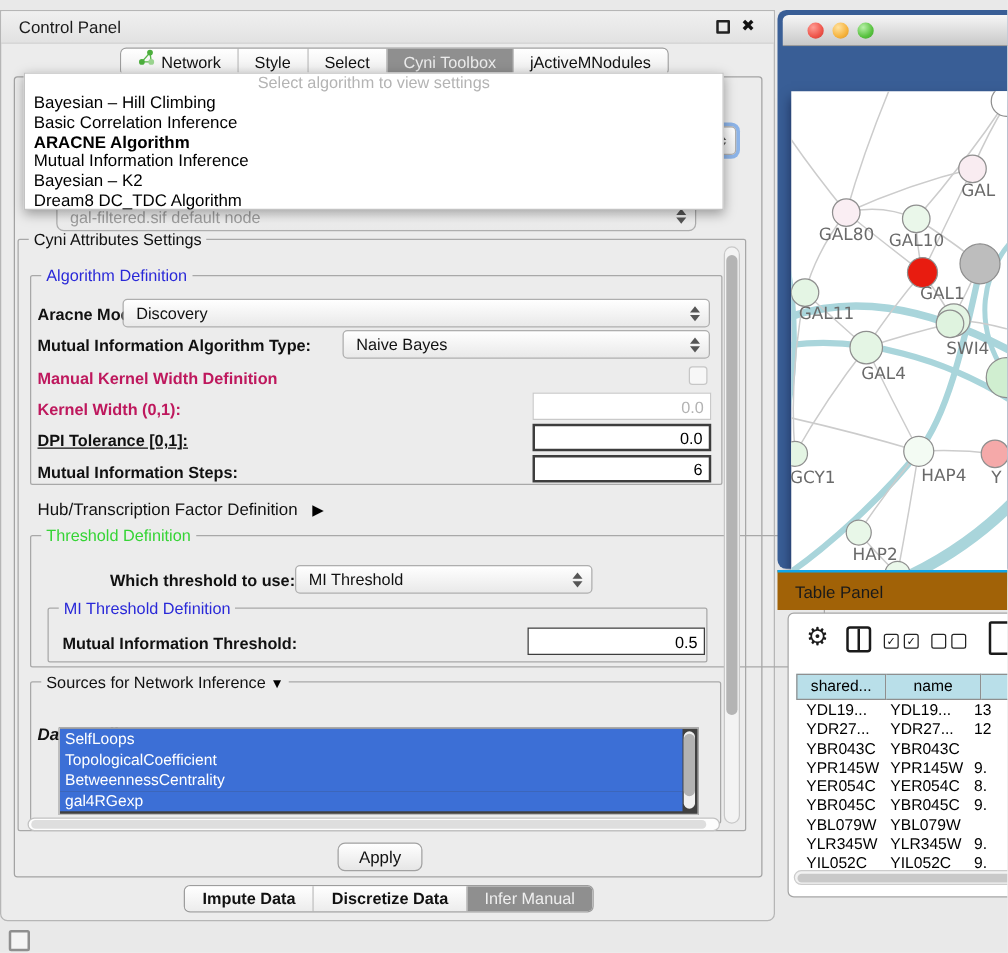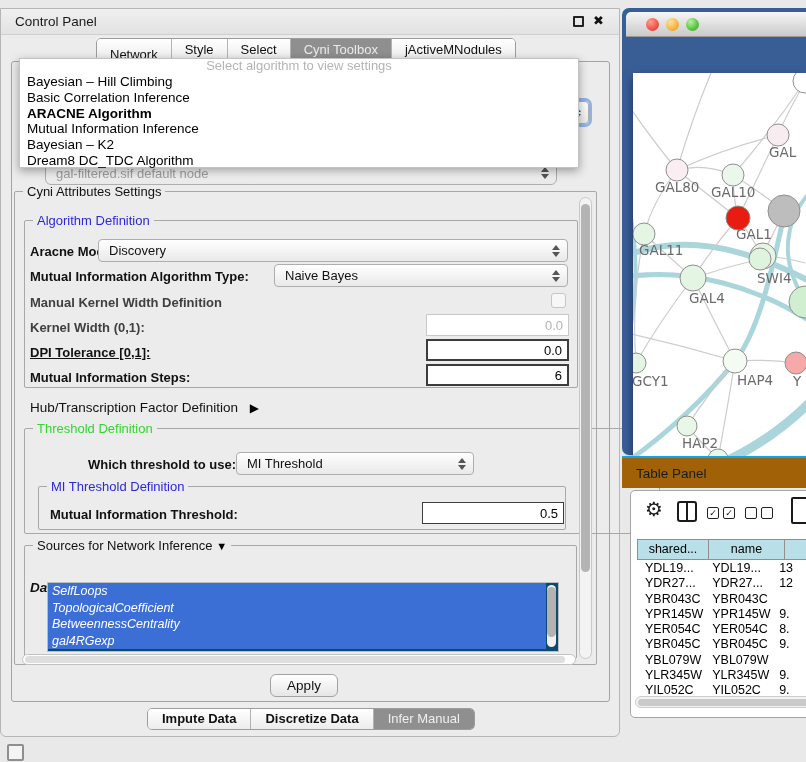--- a/index.html
+++ b/index.html
@@ -13,21 +13,21 @@
   .cp-titlebar { position:absolute; left:0; top:0; width:100%; height:26px;
     background:linear-gradient(#f0f0f0,#e2e2e2); border-bottom:1px solid #cfcfcf; }
   .cp-title { position:absolute; left:14px; top:5px; font-size:13.5px; color:#1a1a1a; }
   .float-icon { position:absolute; left:572px; top:7px; width:11px; height:11px; border:2px solid #222; border-radius:1px; cursor:pointer; }
   .close-icon { position:absolute; left:592px; top:4px; font-size:13px; font-weight:bold; color:#111; cursor:pointer; }
 
   
   .top-tabs { position:absolute; left:95px; top:29px; height:23px; display:flex;
     border:1px solid #9d9d9d; border-radius:5px; overflow:hidden; background:#fdfdfd; }
   .seg { padding:0 13px; font-size:13px; line-height:21px; color:#111; background:linear-gradient(#ffffff,#ececec);
-    border-right:1px solid #b3b3b3; display:flex; align-items:flex-start; gap:5px; white-space:nowrap; cursor:pointer;flex-direction:column; }
+    border-right:1px solid #b3b3b3; display:flex; align-items:flex-start; gap:5px; white-space:nowrap; cursor:pointer; }
   .seg:last-child { border-right:none; }
   .seg.sel { background:#8f8f8f; color:#ececec; }
   .net-ic { width:14px; height:14px; }
 
   
   .content-panel { position:absolute; left:10px; top:52px; width:599px; height:641px;
     border:1px solid #a3a3a3; border-radius:3px; background:#ececec; }
 
   
   .algo-popup { position:absolute; left:18px; top:49px; width:560px; height:110px; background:#ffffff;
@@ -47,32 +47,32 @@
   .combo.dim .ctext { color:#9f9f9f; }
 
   
   .grp { position:absolute; border:1px solid #a8a8a8; border-radius:2px; }
   .grp-title { position:absolute; top:-8px; left:8px; background:#ececec; padding:0 4px; font-size:13px; color:#111; white-space:nowrap; }
   .grp-title.blue { color:#2a29d8; }
   .grp-title.green { color:#35d435; }
 
   .lbl { position:absolute; font-size:13px; font-weight:bold; color:#111; white-space:nowrap; }
   .lbl-reg { position:absolute; font-size:13.5px; color:#111; white-space:nowrap; }
-  .lbl-dis { position:absolute; font-size:13px; font-weight:bold; color:#404040; white-space:nowrap; }
+  .lbl-dis { position:absolute; font-size:13px; font-weight:bold; color:#be185d; white-space:nowrap; }
 
   .tfield { position:absolute; height:22px; background:#fff; border:2px solid #3d3d3d; font-size:13px;
     text-align:right; padding-right:5px; color:#000; font-family:inherit; }
   .tfield.dis { border:1px solid #c9c9c9; color:#b3b3b3; }
 
   .checkbox { position:absolute; width:15px; height:15px; border:1px solid #c6c6c6; border-radius:3px; background:#f7f7f7; cursor:pointer; }
 
   .tri { display:inline-block; font-size:12px; color:#000; }
 
   
-  .attr-list { position:absolute; left:45px; top:372px; width:512px; height:70px; background:#0c4a6e; border:1px solid #bdbdbd; overflow:hidden;font-style:italic; }
+  .attr-list { position:absolute; left:45px; top:372px; width:512px; height:70px; background:#404040; border:1px solid #bdbdbd; overflow:hidden; }
   .attr-item { height:16.5px; font-size:12.5px; line-height:16px; color:#fff; background:#3c6fd6; padding-left:4px; width:498px; cursor:pointer; white-space:nowrap; }
   .list-vscroll { position:absolute; right:2px; top:2px; width:9px; height:62px; background:#f0f0f0; border-radius:5px; }
   .list-vscroll .thumb { position:absolute; left:0; top:2px; width:9px; height:50px; background:#b2b2b2; border-radius:5px; }
 
   .vscroll { position:absolute; width:13px; background:#f3f3f3; border:1px solid #c8c8c8; border-radius:7px; }
   .vscroll .thumb { position:absolute; left:1px; width:9px; background:#b4b4b4; border-radius:5px; }
   .hscroll { position:absolute; height:11px; background:#fdfdfd; border:1px solid #c2c2c2; border-radius:6px; }
   .hscroll .thumb { position:absolute; top:1px; height:7px; background:#dedede; border-radius:4px; }
 
   .apply-btn { position:absolute; left:269px; top:665px; width:68px; height:23px; background:linear-gradient(#ffffff,#e6e6e6);

